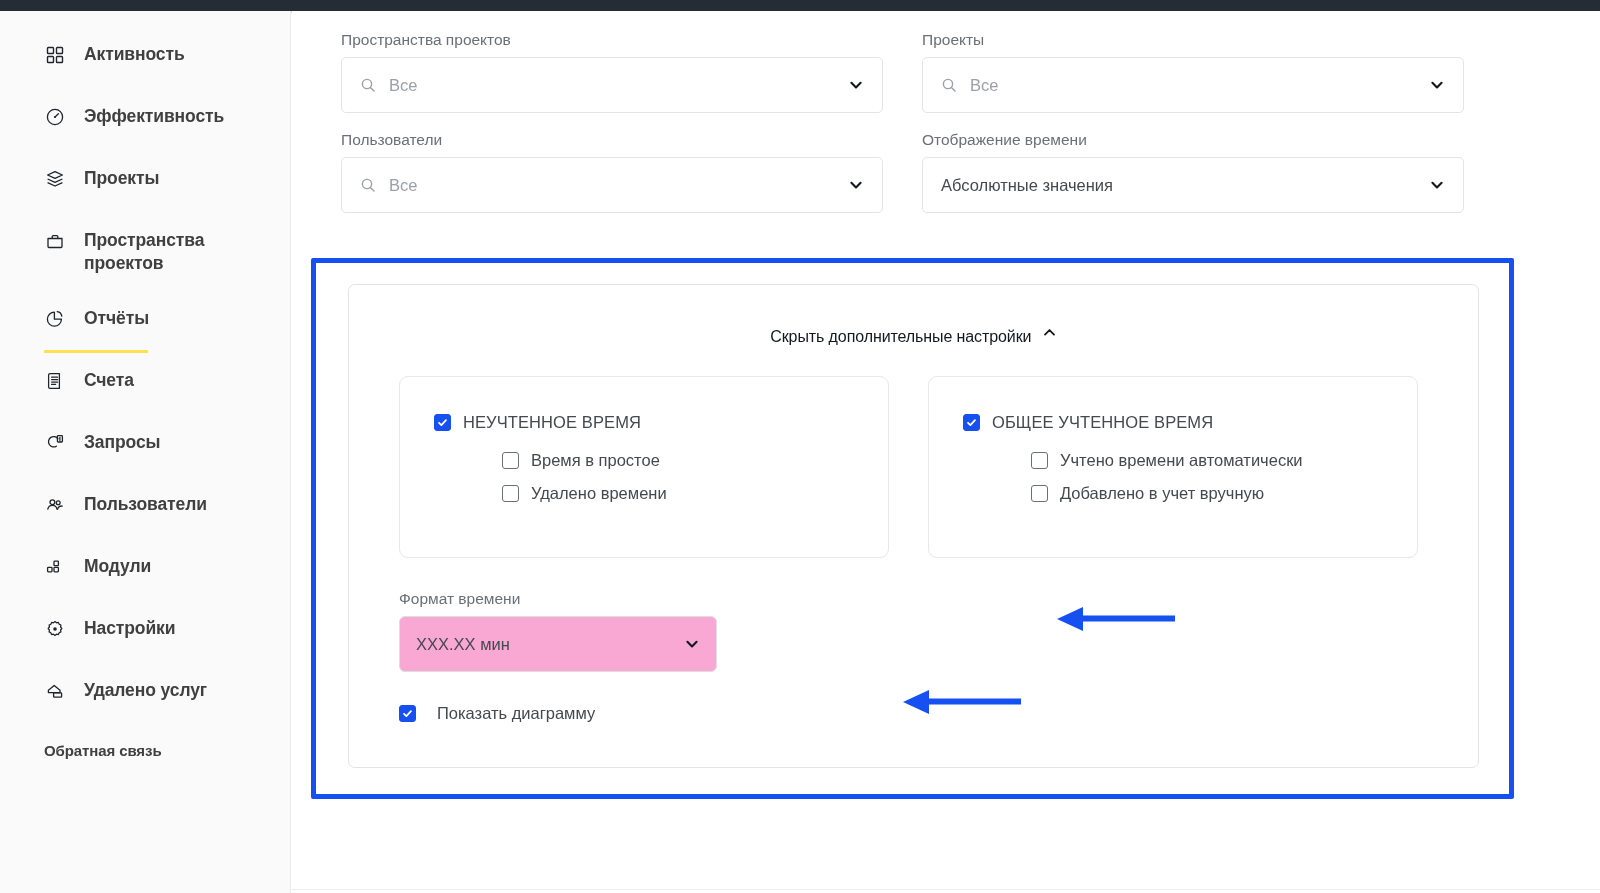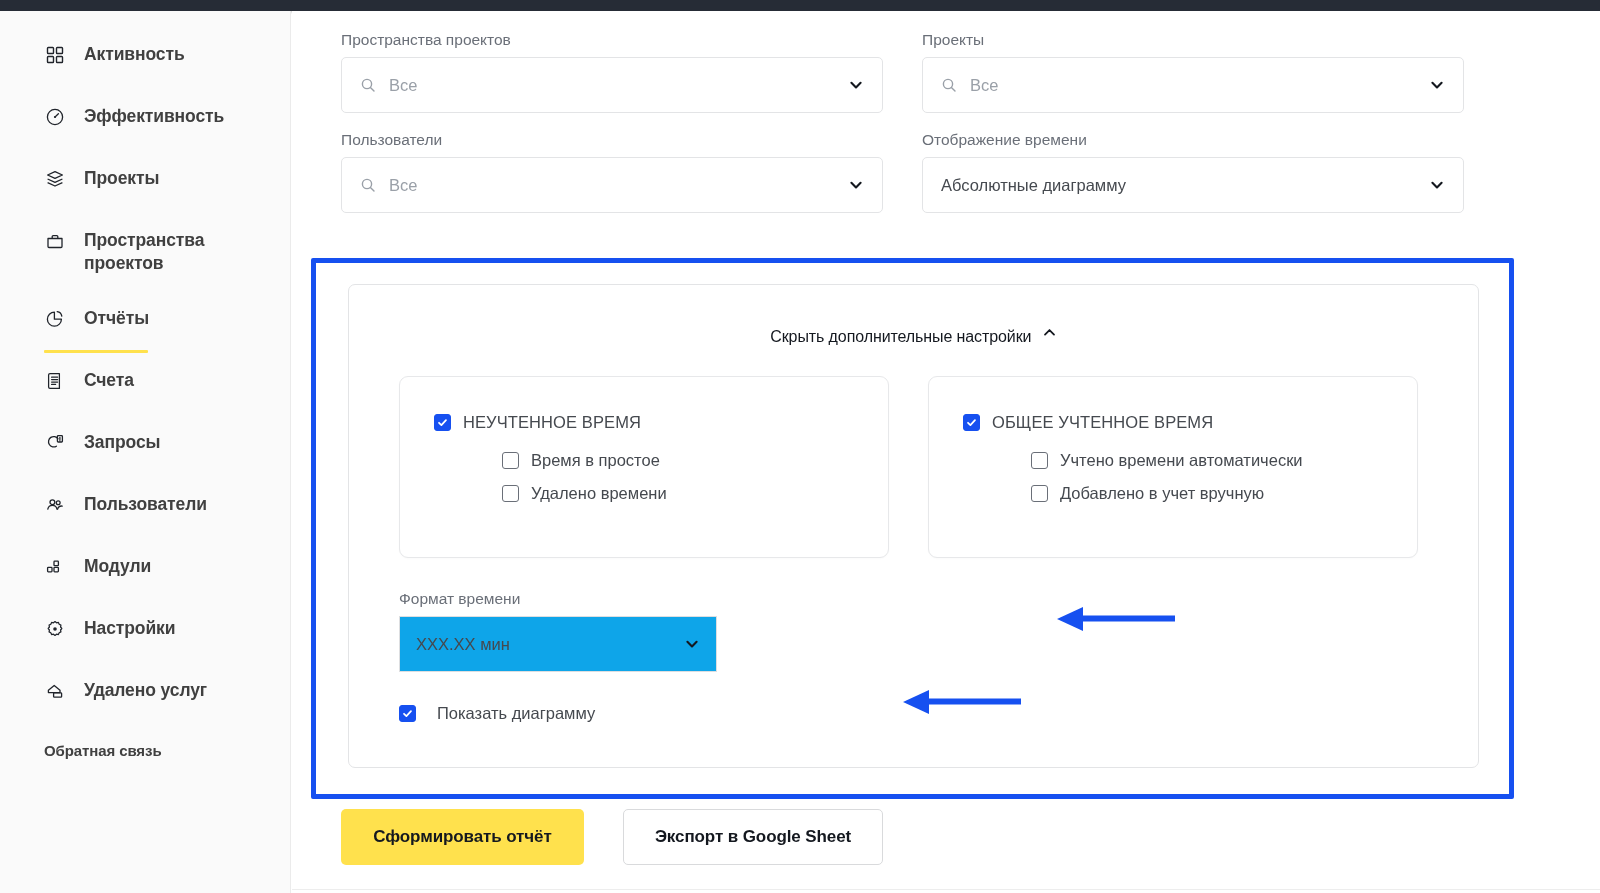--- a/index.html
+++ b/index.html
@@ -209,22 +209,22 @@
 
   
   .fmt-group {
     margin: 31px 0 0 50px;
     width: 318px;
   }
   .fmt-select {
     position: relative;
     height: 56px;
     border: 1px solid #dddee0;
-    border-radius: 0;
-    background: #0ea5e9;
+    border-radius: 6px;
+    background: #f9a8d4;
     display: flex; align-items: center;
     padding: 0 16px 0 16px;
     cursor: pointer;
   }
   .fmt-select .select-value { color: #45494f; font-size: 16.5px; }
 
   .show-chart {
     margin: 33px 0 0 50px;
     display: flex; align-items: center; gap: 21px;
     width: 200px;
@@ -461,21 +461,21 @@
               <svg width="16" height="16" viewBox="0 0 16 16" fill="none" stroke="currentColor" stroke-width="2.1" stroke-linecap="round" stroke-linejoin="round">
                   <path d="M3.4 5.8 L8 10.4 L12.6 5.8"></path>
                 </svg>
             </span>
           </div>
         </div>
 
         <div class="filter-cell">
           <div class="field-label">Отображение времени</div>
           <div class="select-box">
-            <span class="select-value dark">Абсолютные диаграмму</span>
+            <span class="select-value dark">Абсолютные значения</span>
             <span class="chev">
               <svg width="16" height="16" viewBox="0 0 16 16" fill="none" stroke="currentColor" stroke-width="2.1" stroke-linecap="round" stroke-linejoin="round">
                   <path d="M3.4 5.8 L8 10.4 L12.6 5.8"></path>
                 </svg>
             </span>
           </div>
         </div>
       </div>
     </div>
 
@@ -562,20 +562,16 @@
       </svg>
     </div>
 
     <div class="arrow arrow-2">
       <svg width="128" height="30" viewBox="0 0 128 30">
         <path d="M8 15 L34 3 L34 27 Z" fill="#1650f0"></path>
         <rect x="32" y="11.5" width="94" height="6" fill="#1650f0"></rect>
       </svg>
     </div>
 
-    <div class="btn-row">
-      <div class="btn btn-primary">Сформировать отчёт</div>
-      <div class="btn btn-secondary">Экспорт в Google Sheet</div>
-    </div>
 
     <div class="bottom-rule"></div>
   </section>
 </div>
 
 </body></html>

